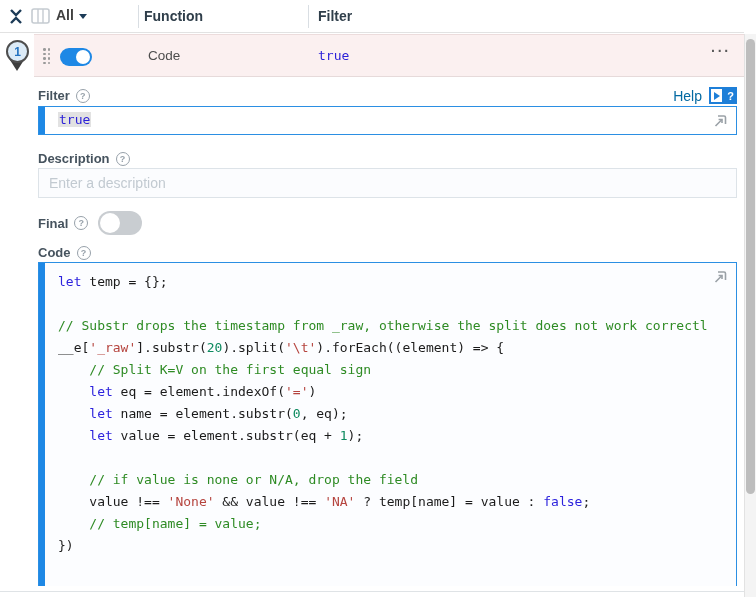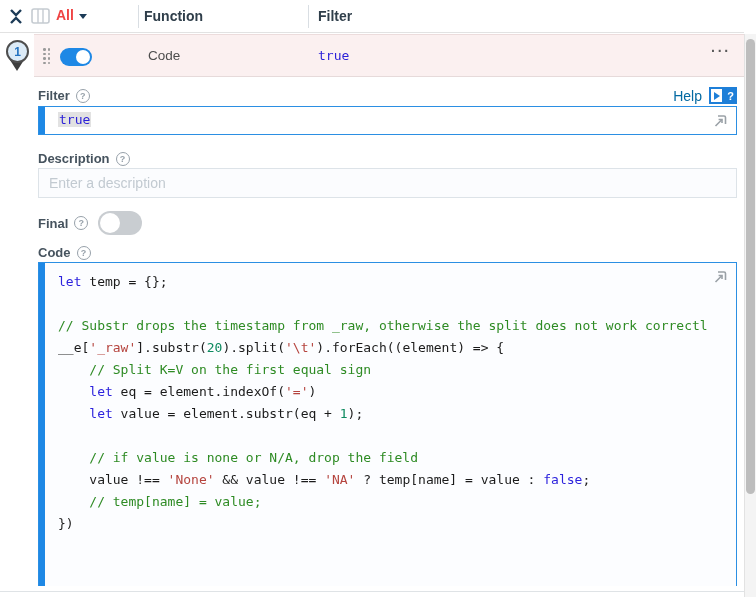--- a/index.html
+++ b/index.html
@@ -6,21 +6,21 @@
   html,body { width:756px; height:597px; overflow:hidden; background:#fff;
     font-family:"Liberation Sans", sans-serif; }
   .app { position:relative; width:756px; height:597px; background:#fff; }
 
   
   .topbar { position:absolute; left:0; top:0; width:744px; height:33px;
     background:#fff; border-bottom:1px solid #e2e2e2; }
   .collapse-icon { position:absolute; left:8px; top:7px; width:16px; height:19px; cursor:pointer; }
   .columns-icon { position:absolute; left:31px; top:8px; width:19px; height:16px; }
   .all-dd { position:absolute; left:56px; top:7px; font-size:14px; font-weight:bold;
-    color:#ef4444; cursor:pointer; display:flex; align-items:center; gap:5px; }
+    color:#404040; cursor:pointer; display:flex; align-items:center; gap:5px; }
   .caret-down { width:0; height:0; border-left:4px solid transparent;
     border-right:4px solid transparent; border-top:5px solid #1c3b57; margin-top:2px; }
   .vdiv { position:absolute; top:5px; width:1px; height:23px; background:#d9dee3; }
   .vdiv.d1 { left:138px; } .vdiv.d2 { left:308px; }
   .col-h { position:absolute; top:8px; font-size:14px; font-weight:bold; color:#2f3e4a; }
   .col-h.fn { left:144px; } .col-h.flt { left:318px; }
 
   
   .pin { position:absolute; left:5px; top:40px; width:26px; height:32px; }
   .pin-circle { position:absolute; left:1px; top:0; width:23px; height:23px; border-radius:50%;
@@ -200,20 +200,21 @@
   </div>
   <div class="code-editor">
     <div class="left-bar"></div>
     <div class="code-lines" id="code-lines">
         <div class="code-line"><span class="tok-kw">let</span><span class="tok-p"> temp = {};</span></div>
         <div class="code-line"></div>
         <div class="code-line"><span class="tok-com">// Substr drops the timestamp from _raw, otherwise the split does not work correctl</span></div>
         <div class="code-line"><span class="tok-p">__e[</span><span class="tok-str">'_raw'</span><span class="tok-p">].substr(</span><span class="tok-num">20</span><span class="tok-p">).split(</span><span class="tok-str">'\t'</span><span class="tok-p">).forEach((element) =&gt; {</span></div>
         <div class="code-line"><span class="tok-com">    // Split K=V on the first equal sign</span></div>
         <div class="code-line"><span class="tok-p">    </span><span class="tok-kw">let</span><span class="tok-p"> eq = element.indexOf(</span><span class="tok-str">'='</span><span class="tok-p">)</span></div>
+        <div class="code-line"><span class="tok-p">    </span><span class="tok-kw">let</span><span class="tok-p"> name = element.substr(</span><span class="tok-num">0</span><span class="tok-p">, eq);</span></div>
         <div class="code-line"><span class="tok-p">    </span><span class="tok-kw">let</span><span class="tok-p"> value = element.substr(eq + </span><span class="tok-num">1</span><span class="tok-p">);</span></div>
         <div class="code-line"></div>
         <div class="code-line"><span class="tok-com">    // if value is none or N/A, drop the field</span></div>
         <div class="code-line"><span class="tok-p">    value !== </span><span class="tok-str">'None'</span><span class="tok-p"> &amp;&amp; value !== </span><span class="tok-str">'NA'</span><span class="tok-p"> ? temp[name] = value : </span><span class="tok-kw">false</span><span class="tok-p">;</span></div>
         <div class="code-line"><span class="tok-com">    // temp[name] = value;</span></div>
         <div class="code-line"><span class="tok-p">})</span></div>
       </div>
     <div class="expand-icon">
       <svg width="18" height="18" viewBox="0 0 18 18">
         <path d="M7 4 H13 Q14.5 4 14.5 5.5 V12" fill="none" stroke="#9aa1a7" stroke-width="1.6"></path>

